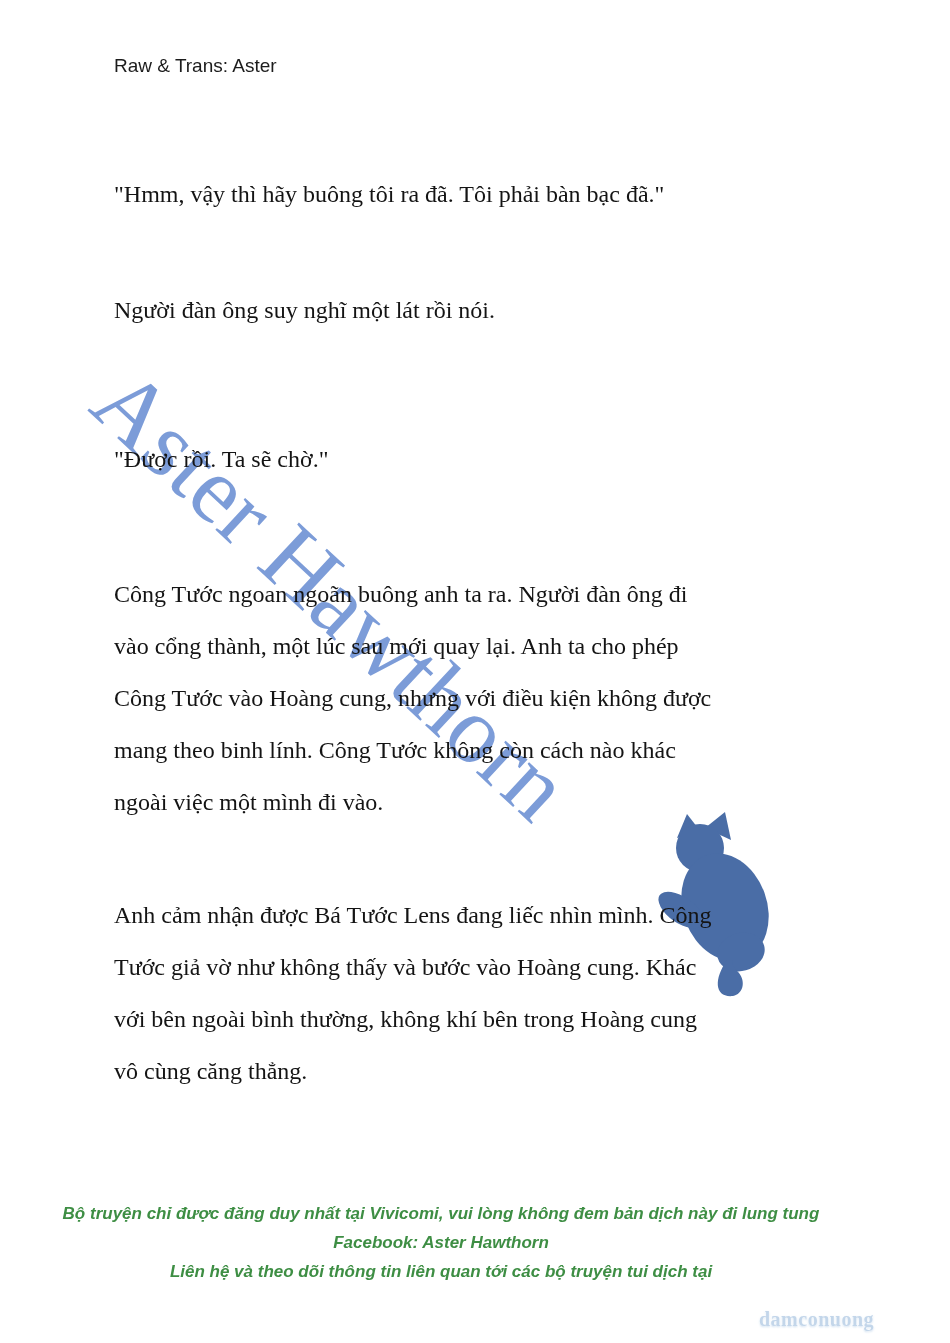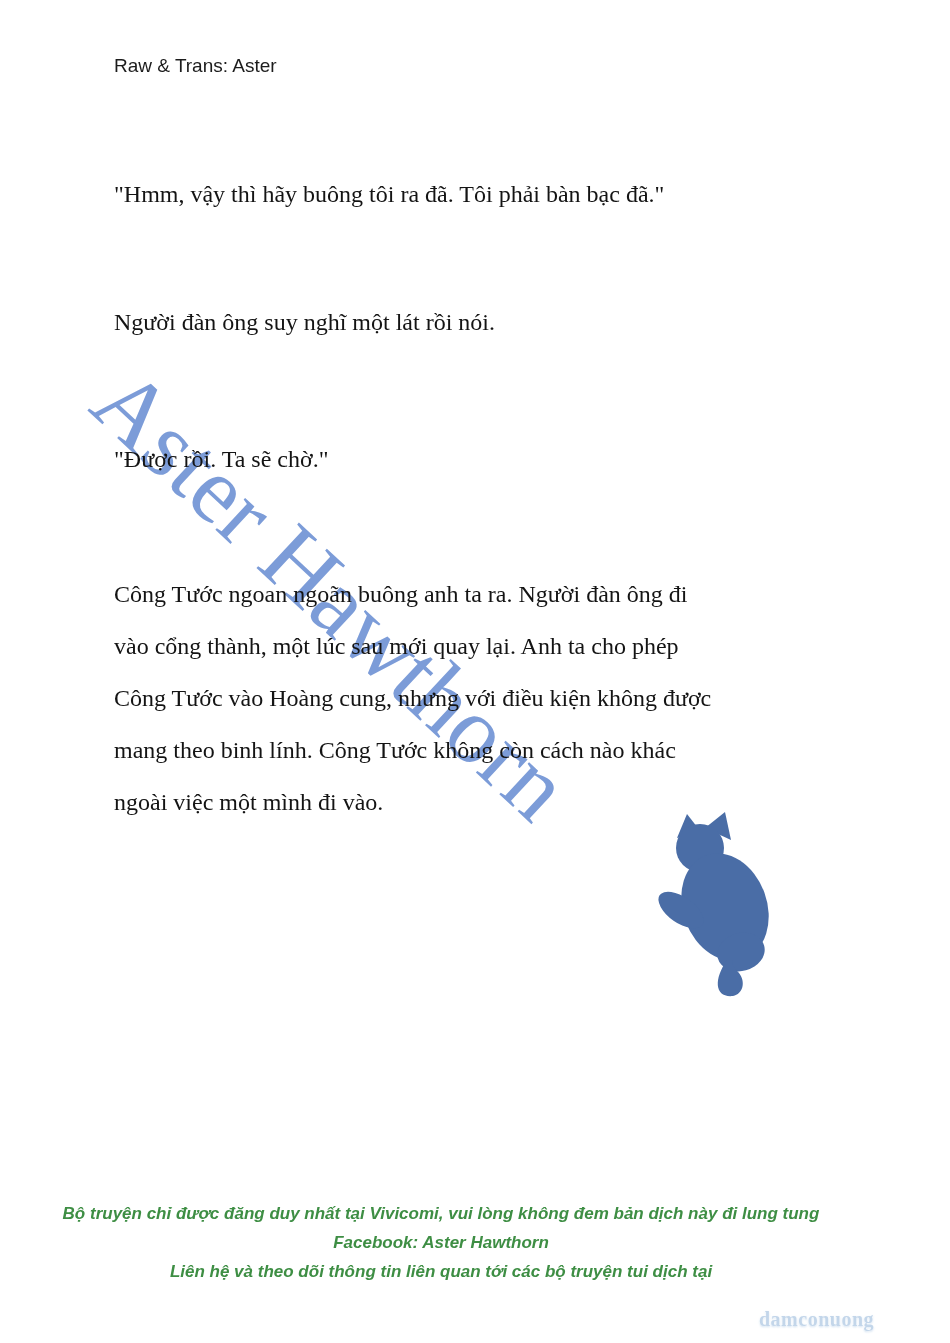--- a/index.html
+++ b/index.html
@@ -26,21 +26,21 @@
   .cat{
     position:absolute;left:655px;top:812px;
     width:115px;height:190px;z-index:1;
   }
   .para{
     position:absolute;left:114px;width:745px;
     font-size:24px;line-height:52px;color:#141414;
     white-space:pre-line;margin:0;z-index:2;
   }
   .p1{top:168px}
-  .p2{top:296px}
+  .p2{top:284px}
   .p3{top:433px}
   .p4{top:568px}
   .p5{top:889px}
   .footer{
     position:absolute;left:0;right:0;top:1199px;
     text-align:center;
     font-family:"Liberation Sans","DejaVu Sans",sans-serif;
     font-size:17px;font-weight:bold;font-style:italic;
     line-height:29px;color:#3e8e44;z-index:3;
   }
@@ -83,20 +83,24 @@
   </svg>
 
   <p class="para p1">"Hmm, vậy thì hãy buông tôi ra đã. Tôi phải bàn bạc đã."</p>
   <p class="para p2">Người đàn ông suy nghĩ một lát rồi nói.</p>
   <p class="para p3">"Được rồi. Ta sẽ chờ."</p>
   <p class="para p4">Công Tước ngoan ngoãn buông anh ta ra. Người đàn ông đi
 vào cổng thành, một lúc sau mới quay lại. Anh ta cho phép
 Công Tước vào Hoàng cung, nhưng với điều kiện không được
 mang theo binh lính. Công Tước không còn cách nào khác
 ngoài việc một mình đi vào.</p>
+  <p class="para p5">Anh cảm nhận được Bá Tước Lens đang liếc nhìn mình. Công
+Tước giả vờ như không thấy và bước vào Hoàng cung. Khác
+với bên ngoài bình thường, không khí bên trong Hoàng cung
+vô cùng căng thẳng.</p>
 
   <div class="footer">
     <div>Bộ truyện chỉ được đăng duy nhất tại Vivicomi, vui lòng không đem bản dịch này đi lung tung</div>
     <div>Facebook: Aster Hawthorn</div>
     <div>Liên hệ và theo dõi thông tin liên quan tới các bộ truyện tui dịch tại</div>
   </div>
 
   <div class="logo-right">damconuong</div>
 
 </div>

